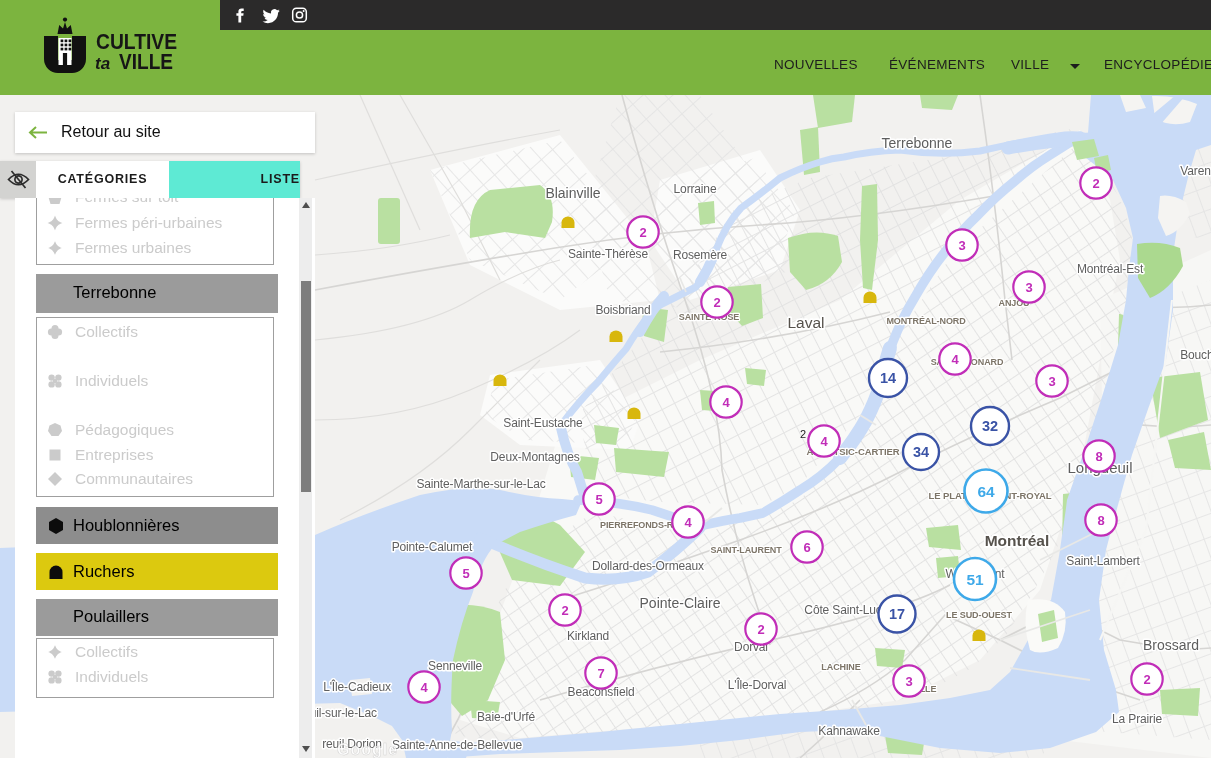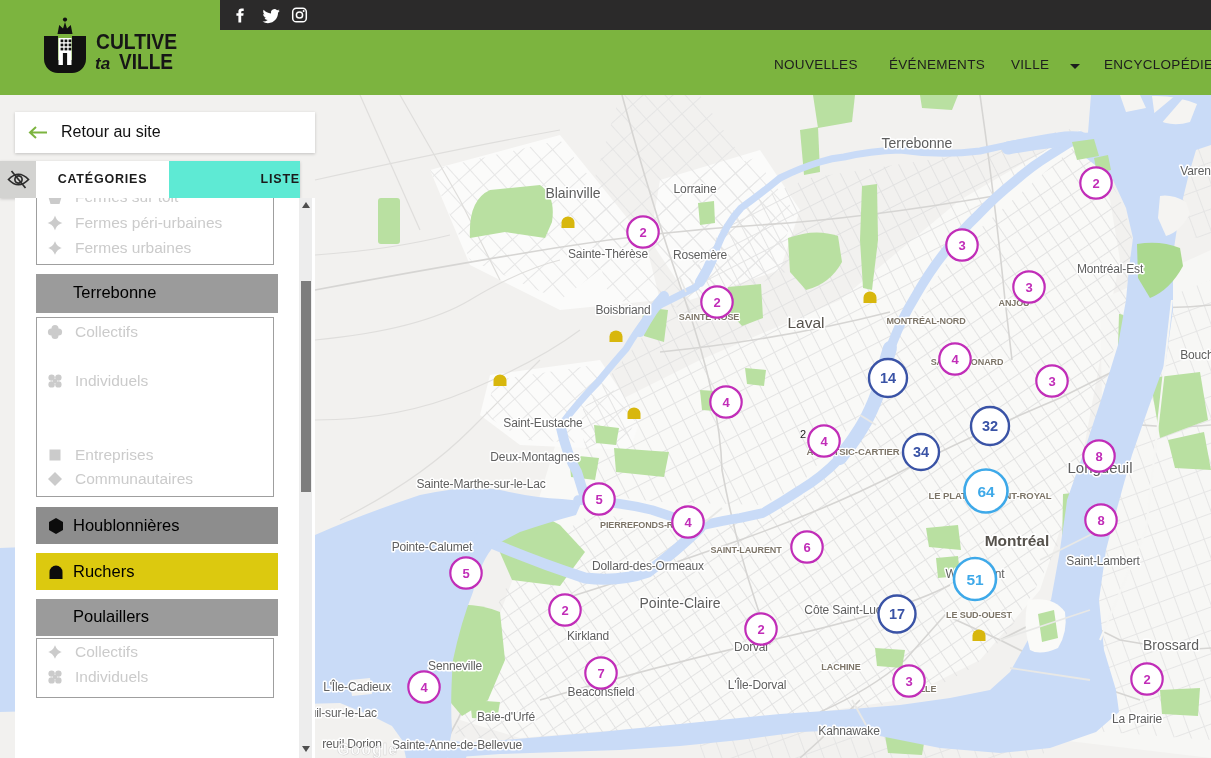--- a/index.html
+++ b/index.html
@@ -402,20 +402,26 @@
           <g fill="#cbcbcb">
             <circle cx="4.6" cy="4.6" r="3.2"></circle>
             <circle cx="11.4" cy="4.6" r="3.2"></circle>
             <circle cx="4.6" cy="11.4" r="3.2"></circle>
             <circle cx="11.4" cy="11.4" r="3.2"></circle>
             <rect x="6" y="6" width="4" height="4"></rect>
           </g>
         </svg>
         <span class="t">Individuels</span>
       </div>
+<div class="item" style="top:220.9px">
+        <svg width="16" height="16" viewBox="0 0 16 16">
+          <path d="M8 1 L13.5 3.5 L15 9 L11.5 14 L4.5 14 L1 9 L2.5 3.5 Z" fill="#cbcbcb"></path>
+        </svg>
+        <span class="t">Pédagogiques</span>
+      </div>
 <div class="item" style="top:245.5px">
         <svg width="16" height="16" viewBox="0 0 16 16">
           <rect x="2.5" y="2.5" width="11" height="11" fill="#cbcbcb"></rect>
         </svg>
         <span class="t">Entreprises</span>
       </div>
 <div class="item" style="top:270.1px">
         <svg width="16" height="16" viewBox="0 0 16 16">
           <path d="M8 1 L15 8 L8 15 L1 8 Z" fill="#cbcbcb"></path>
         </svg>

